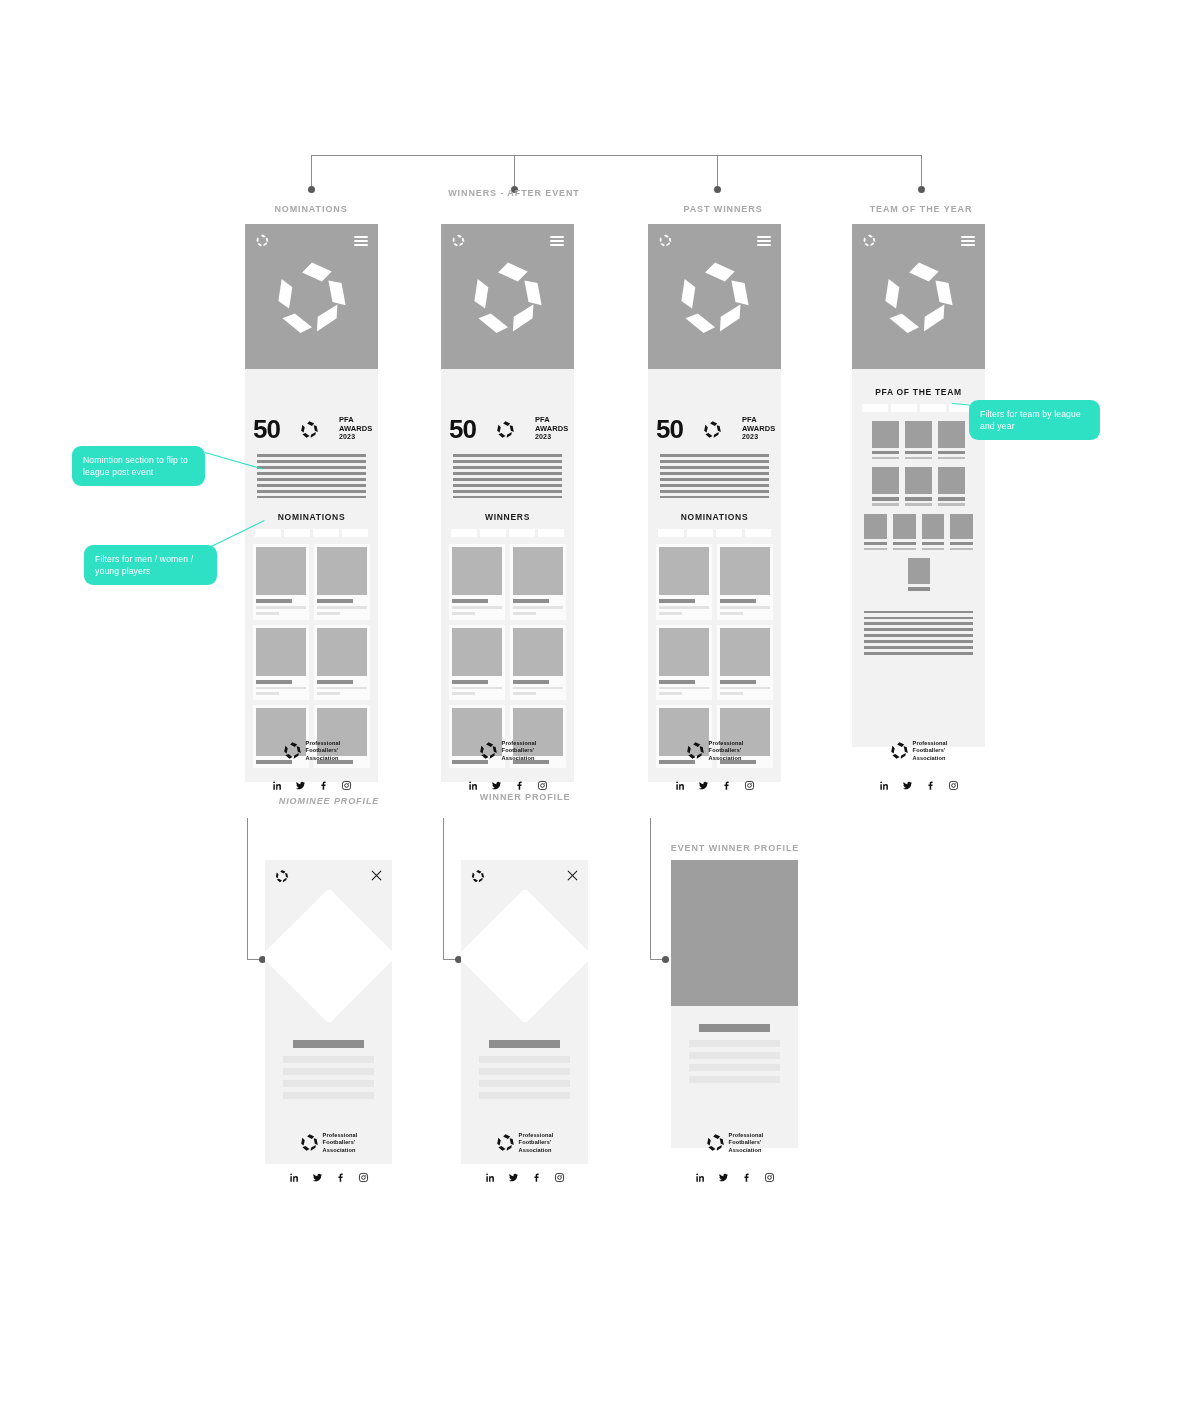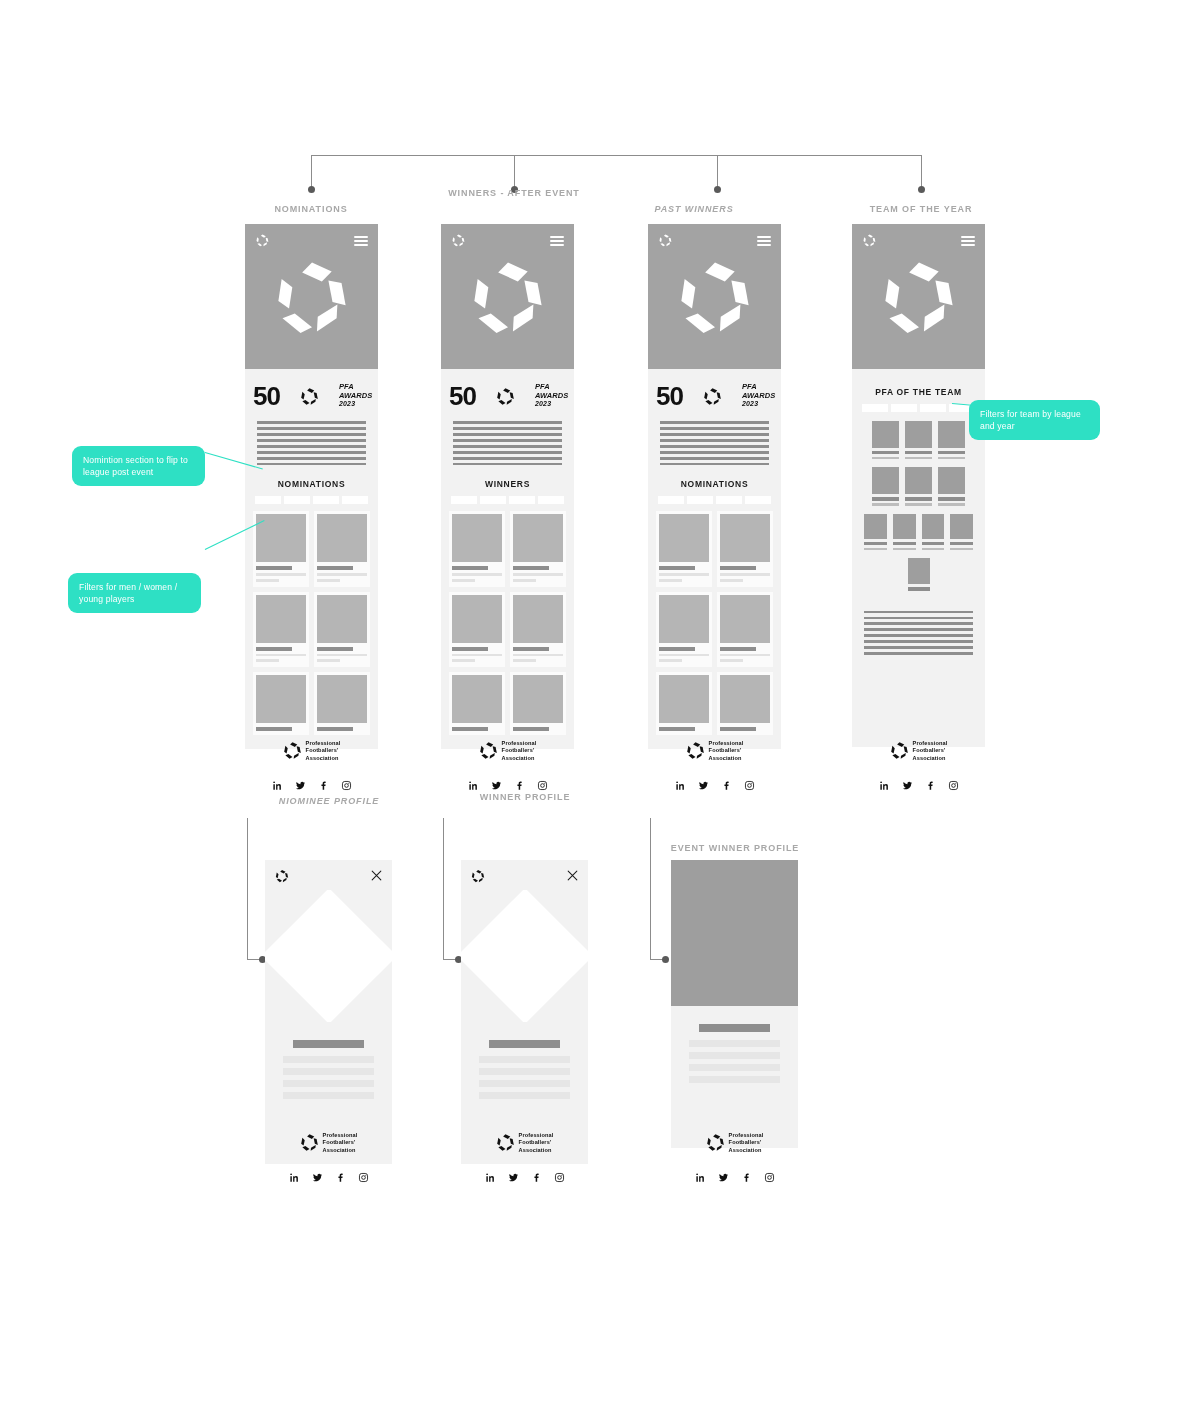--- a/index.html
+++ b/index.html
@@ -114,36 +114,36 @@
   }
 
   .screen-body { padding: 0 8px 14px 8px; }
 
   .awards-logo {
     display: flex;
     align-items: center;
     justify-content: space-between;
     gap: 19px;
     padding: 14px 0 10px 0;
+    margin-top: 33px;
   }
   .awards-50 {
     font-size: 26px;
     font-weight: 800;
     color: #111;
     letter-spacing: -1px;
     line-height: 1;
   }
   .awards-mark { width: 19px; height: 19px; margin: 0 1px; }
   .awards-text {
     font-size: 7.5px;
     font-weight: 800;
     color: #111;
     line-height: 1.12;
     letter-spacing: 0.1px;
-    font-style: italic;
   }
   .awards-text .yr { font-weight: 700; font-size: 7px; letter-spacing: 0.2px; }
 
   .para-lines { display: flex; flex-direction: column; gap: 3.4px; padding: 2px 4px 0 4px; }
   .para-lines span { display: block; height: 2.6px; background: #8e8e8e; }
 
   .section-title {
     text-align: center;
     font-size: 8.5px;
     font-weight: 700;
@@ -272,21 +272,21 @@
   <div class="tree-dot" style="left:311px;"></div>
   <div class="tree-drop" style="left:514px;"></div>
   <div class="tree-dot" style="left:514px;"></div>
   <div class="tree-drop" style="left:717px;"></div>
   <div class="tree-dot" style="left:717px;"></div>
   <div class="tree-drop" style="left:921px;"></div>
   <div class="tree-dot" style="left:921px;"></div>
 
   <div class="node-caption" style="left:231px;top:204px;width:160px;">NOMINATIONS</div>
   <div class="node-caption" style="left:434px;top:188px;width:160px;">WINNERS - AFTER EVENT</div>
-  <div class="node-caption" style="left:614px;top:204px;width:160px;font-style:italic;">PAST WINNERS</div>
+  <div class="node-caption" style="left:643px;top:204px;width:160px;">PAST WINNERS</div>
   <div class="node-caption" style="left:841px;top:204px;width:160px;">TEAM OF THE YEAR</div>
 
   <div class="screen" style="left:245px;top:224px;">
     <div class="screen-hero">
       <span class="hero-logo-mark">
         <svg viewBox="0 0 32 32" width="15" height="15">
           <g fill="#ffffff">
             <path d="M16 3 L23 7 L19.5 10 L12.5 6 Z"></path>
             <path d="M27 11 L28.5 19 L24.2 17.8 L22.8 10.2 Z"></path>
             <path d="M25 24 L18 28 L18.5 23.5 L25.5 19.6 Z"></path>
@@ -1122,18 +1122,18 @@
             <circle cx="17" cy="7" r="1.1" fill="#111" stroke="none"></circle>
           </svg>
       </span>
     </div>
   </div>
 
   <div class="annot-line" style="left:205px;top:452px;width:60px;transform:rotate(16deg);"></div>
   <div class="annot" style="left:72px;top:446px;width:133px;">Nomintion section to flip to league post event</div>
 
   <div class="annot-line" style="left:205px;top:549px;width:66px;transform:rotate(-26deg);"></div>
-  <div class="annot" style="left:68px;top:545px;width:133px;margin-top:28px;">Filters for men / women / young players</div>
+  <div class="annot" style="left:84px;top:545px;width:133px;">Filters for men / women / young players</div>
 
   <div class="annot-line" style="left:952px;top:403px;width:52px;transform:rotate(5deg);"></div>
   <div class="annot" style="left:969px;top:400px;width:131px;">Filters for team by league and year</div>
 
 </div>
 
 </body></html>

